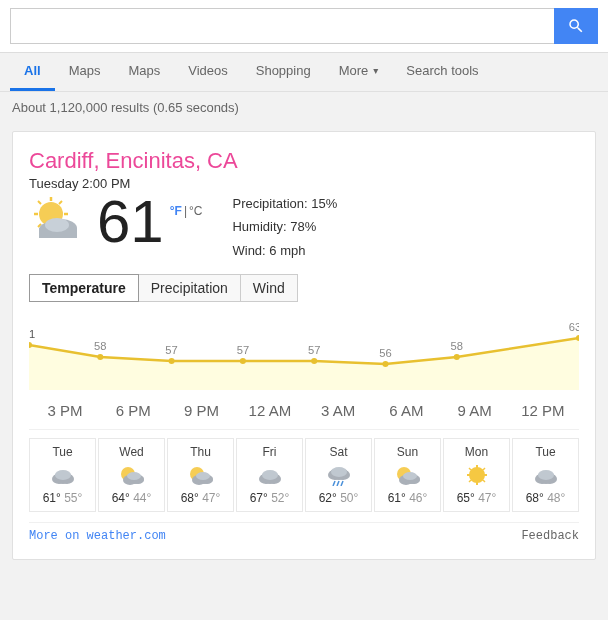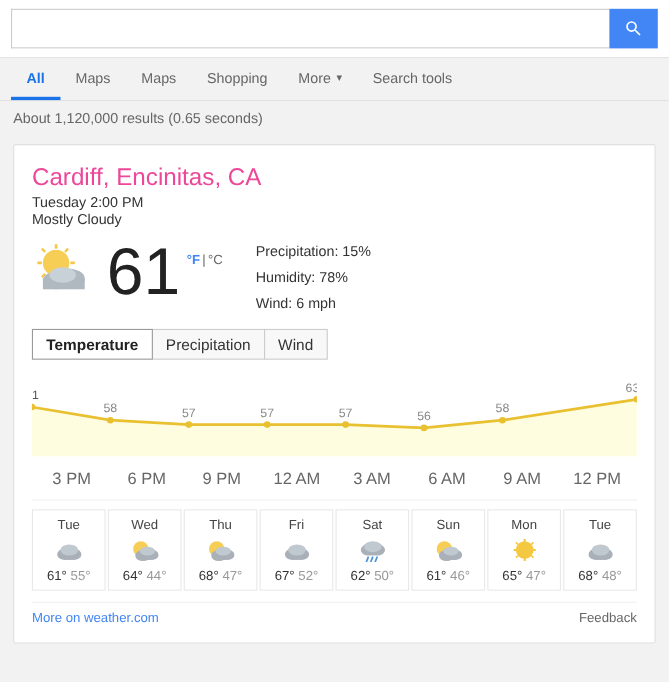--- a/index.html
+++ b/index.html
@@ -233,20 +233,21 @@
 
     
     .card-footer {
       display: flex;
       justify-content: space-between;
       margin-top: 10px;
       font-size: 12px;
       color: #4285f4;
       padding-top: 6px;
       border-top: 1px solid #f0f0f0;
+      font-family: Liberation Mono, monospace;
     }
     .card-footer a { color: #4285f4; text-decoration: none; }
     .card-footer .feedback { color: #666; }
 
     .chevron {
       display: inline-block;
       font-size: 10px;
       margin-left: 2px;
     }
   </style>
@@ -259,36 +260,36 @@
     <svg viewBox="0 0 24 24">
       <path d="M15.5 14h-.79l-.28-.27A6.47 6.47 0 0 0 16 9.5 6.5 6.5 0 1 0 9.5 16c1.61 0 3.09-.59 4.23-1.57l.27.28v.79l5 4.99L20.49 19l-4.99-5zm-6 0C7.01 14 5 11.99 5 9.5S7.01 5 9.5 5 14 7.01 14 9.5 11.99 14 9.5 14z"></path>
     </svg>
   </button>
 </div>
 
 <nav class="nav-tabs">
   <a class="nav-tab active">All</a>
   <a class="nav-tab">Maps</a>
   <a class="nav-tab">Maps</a>
+  <a class="nav-tab">Videos</a>
   <a class="nav-tab">Shopping</a>
   <a class="nav-tab">
       <span>More</span>
       <span class="chevron">▾</span>
     </a>
   <a class="nav-tab">Search tools</a>
 </nav>
 
 <div class="results-count">About 1,120,000 results (0.65 seconds)</div>
 
 <div class="main-content">
   <div class="weather-card">
 
     <div class="weather-location">Cardiff, Encinitas, CA</div>
     <div class="weather-datetime">Tuesday 2:00 PM</div>
-    <div class="weather-condition">Mostly Cloudy</div>
 
     <div class="current-weather">
 
       <div class="weather-icon-area">
         <svg width="60" height="50" viewBox="0 0 60 50">
 
           <circle cx="22" cy="22" r="12" fill="#f5c842" opacity="0.9"></circle>
 
           <line x1="22" y1="5" x2="22" y2="9" stroke="#f5c842" stroke-width="2.5"></line>
           <line x1="22" y1="35" x2="22" y2="39" stroke="#f5c842" stroke-width="2.5"></line>

